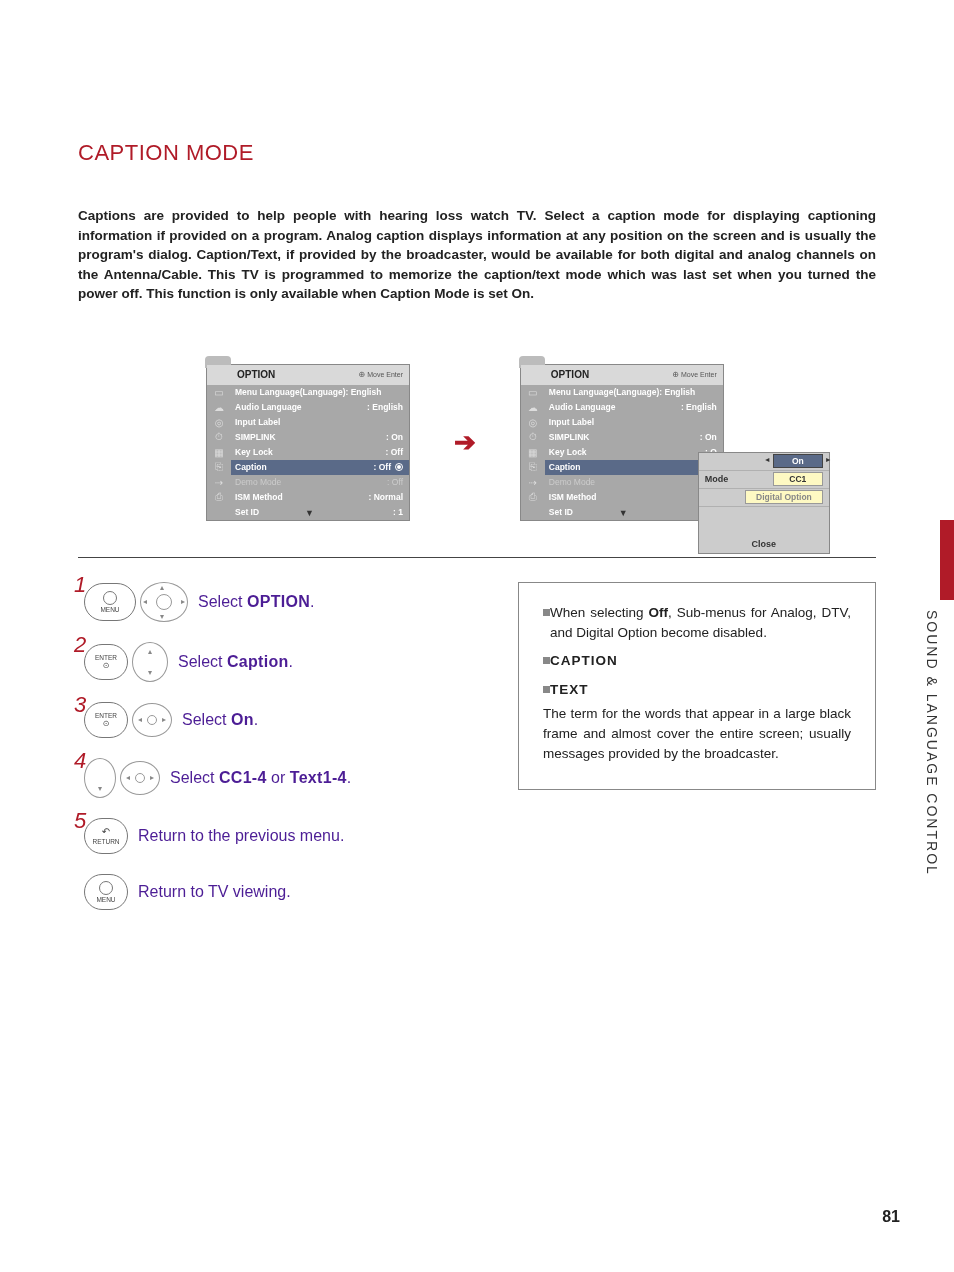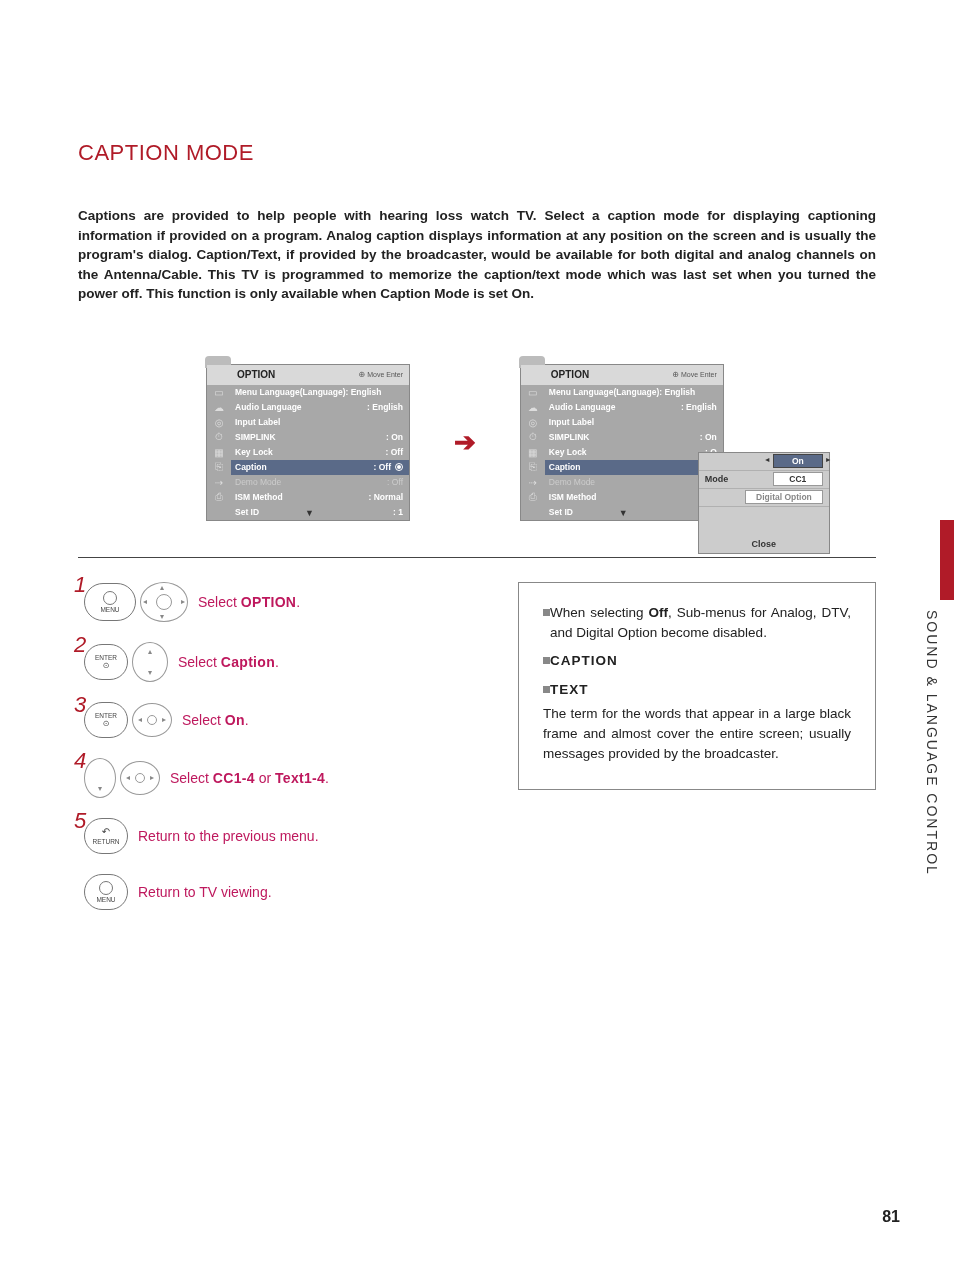--- a/index.html
+++ b/index.html
@@ -121,21 +121,21 @@
     height: 18px;
     display: flex;
     align-items: center;
     padding: 0 6px;
     color: #333;
     border-bottom: 1px solid #b0b0b0;
     font-weight:600;
   }
   .popup-row .plbl { flex:1; }
   .popup-row .pval {
-    background: #ffffff;
+    background: #fef9c3;
     border: 1px solid #999;
     padding: 1px 10px;
     color:#333;
     min-width:50px;
     text-align:center;
     font-size:8.5px;
   }
   .popup-row.sel-row .pval { background:#5a6a88;color:#fff;border-color:#444; position:relative;}
   .popup-row.sel-row .pval::before{content:"◄";position:absolute;left:-10px;color:#333;font-size:7px;}
   .popup-row.sel-row .pval::after{content:"►";position:absolute;right:-10px;color:#333;font-size:7px;}
@@ -198,21 +198,21 @@
   .dpad .down{left:20px;bottom:1px;}
   .dpad .left{left:3px;top:15px;}
   .dpad .right{right:3px;top:15px;}
   .updown {
     width:36px;height:40px;border:1.5px solid #999;border-radius:50%;display:flex;flex-direction:column;align-items:center;justify-content:space-between;padding:4px 0;font-size:8px;color:#888;
   }
   .leftright {
     width:40px;height:34px;border:1.5px solid #999;border-radius:50%;display:flex;align-items:center;justify-content:space-between;padding:0 5px;font-size:8px;color:#888;
   }
   .leftright .cen{width:10px;height:10px;border:1.5px solid #999;border-radius:50%;}
-  .step-text { font-size: 14px; color:#be185d; }
+  .step-text { font-size: 16px; color:#4c1d95; }
   .step-text .sb { font-weight:700; letter-spacing:0.3px; }
   .info-box {
     flex: 1;
     border: 1px solid #888;
     padding: 20px 24px 24px 24px;
     font-size: 13.5px;
     line-height: 1.5;
     color:#222;
     height: fit-content;
   }

